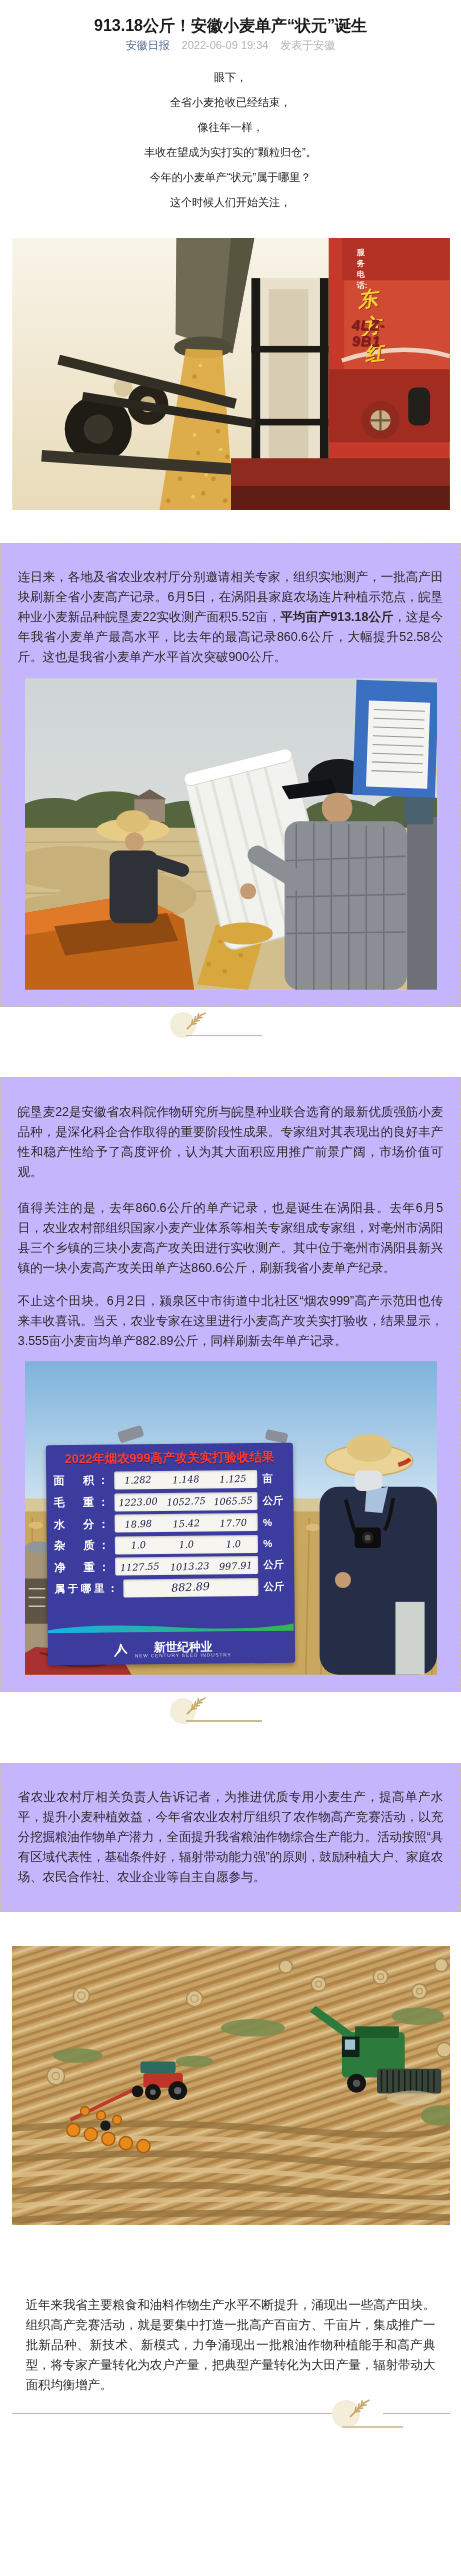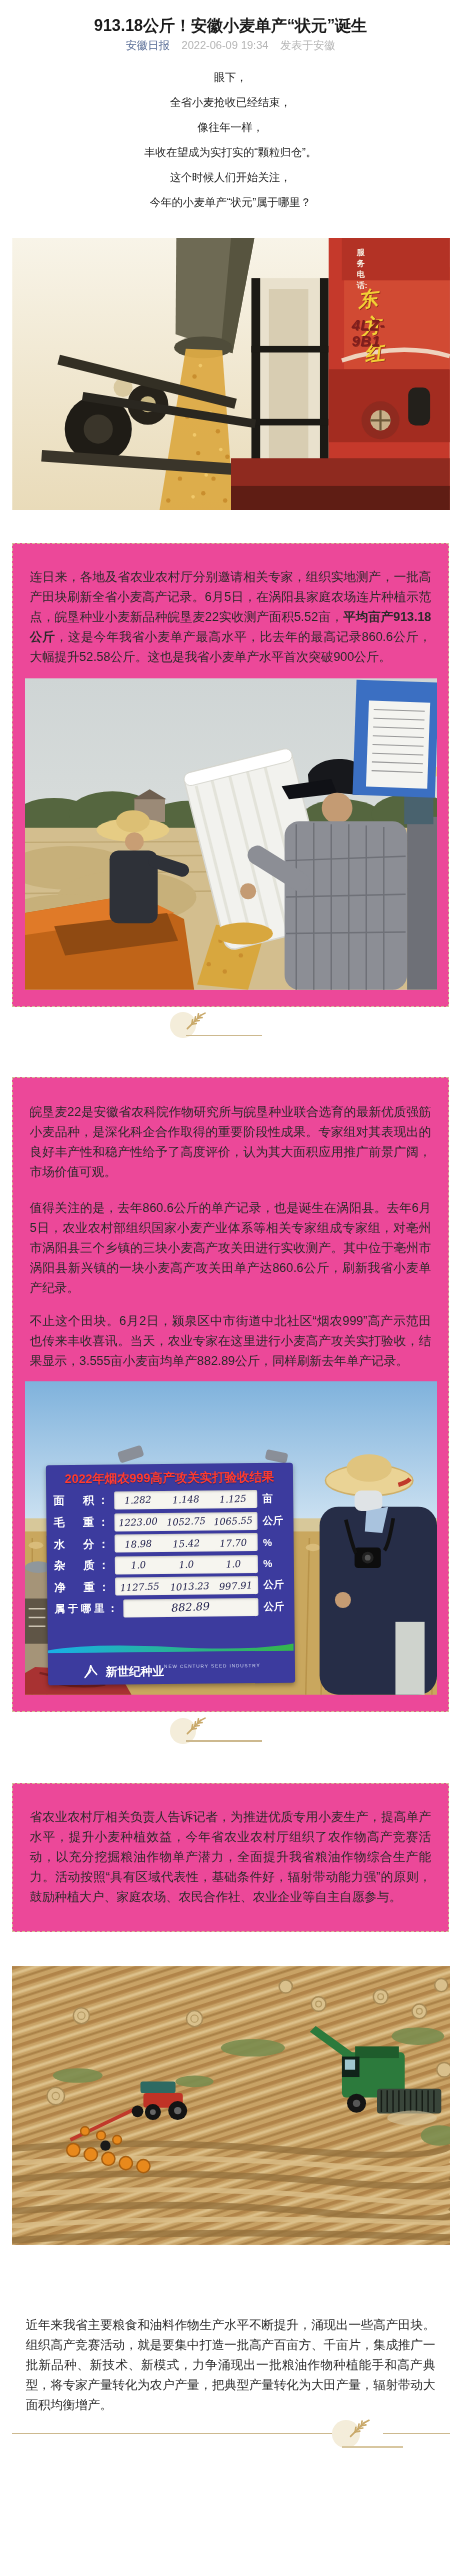--- a/index.html
+++ b/index.html
@@ -18,21 +18,21 @@
   .intro{margin:11.7px 11.7px 0;text-align:center;font-size:11px;line-height:25px;color:#222;}
   .intro p{margin:0;}
 
   figure{margin:0;padding:0;}
   svg{display:block;}
 
   .img-full{margin:23.4px 11.7px 0;width:346px;position:relative;}
   .img4{margin-top:34px;}
 
   
-  .dashed-box{margin:33px 12px 0;border:0.7px dashed #d3bf97;padding:14.6px 5.8px 16px;background:#ec4899;}
+  .dashed-box{margin:33px 0 0;border:0.7px dashed #d3bf97;padding:14.6px 5.8px 16px;background:#c4b5fd;}
   .dashed-box p{margin:8.8px 11px 10.2px;font-size:12.4px;line-height:20px;color:#2a2a2a;text-align:justify;}
   .dashed-box p.mt-lg{margin-top:16px;}
   .dashed-box p.mt-md{margin-top:13px;}
   .box3{padding-bottom:19px;}
   .box3 p{margin-bottom:4.4px;}
   .in-img{width:412px;margin:4.4px auto 0;position:relative;}
 
   b{font-weight:700;}
 
   
@@ -63,21 +63,21 @@
   .sign-row{display:flex;align-items:center;margin:3.6px 7.3px;}
   .sign-label{color:#fff;font-weight:700;font-size:11px;width:55px;text-align:justify;text-align-last:justify;}
   .sign-label.wide{width:63px;font-size:10.2px;}
   .sign-cells{flex:1;background:#f6f5ef;border-radius:1.5px;height:18px;display:flex;align-items:center;
               justify-content:space-around;margin:0 5.8px;box-shadow:inset 0 0.7px 2.2px rgba(0,0,0,.25);}
   .sign-cells i{font-style:italic;font-family:"DejaVu Serif",serif;font-size:9.5px;color:#23234f;
                 transform:rotate(-2deg);}
   .sign-unit{color:#fff;font-weight:700;font-size:10.2px;width:23.4px;}
   .sign-wave{position:absolute;left:0;right:0;bottom:32px;height:10.2px;}
   .sign-logo{position:absolute;left:0;right:0;bottom:4.4px;display:flex;align-items:center;justify-content:center;gap:5.8px;}
-  .logo-text{display:flex;flex-direction:row;align-items:flex-start;}
+  .logo-text{display:flex;flex-direction:column;align-items:center;}
   .logo-cn{color:#fff;font-weight:800;font-size:11.7px;line-height:13px;}
   .logo-en{color:#cfd6ef;font-size:4.7px;letter-spacing:0.9px;line-height:6.6px;}
 
   
   .m-service{position:absolute;left:345px;top:8.8px;color:#f6efe2;font-size:8px;font-weight:700;}
   .m-brand{position:absolute;left:349px;top:48px;color:#f2cf35;font-size:20px;font-weight:800;
            font-style:italic;transform:rotate(-7deg);text-shadow:0.7px 0.7px 0 #8f2a1f;}
   .m-model{position:absolute;left:340px;top:79px;color:#7f1d1d;font-size:14.6px;font-weight:800;
            font-style:italic;letter-spacing:0.7px;text-shadow:0.7px 0.7px 0 #8f2a1f;}
 </style>
@@ -91,22 +91,22 @@
     <span class="src">安徽日报</span>
     <span class="meta">2022-06-09 19:34</span>
     <span class="meta">发表于安徽</span>
   </div>
 
   <div class="intro">
     <p>眼下，</p>
     <p>全省小麦抢收已经结束，</p>
     <p>像往年一样，</p>
     <p>丰收在望成为实打实的“颗粒归仓”。</p>
+    <p>今年的小麦单产“状元”属于哪里？</p>
     <p>这个时候人们开始关注，</p>
-    <p>今年的小麦单产“状元”属于哪里？</p>
   </div>
 
   <figure class="img-full">
     <svg width="438" height="272" viewBox="0 0 600 373">
       <defs>
         <linearGradient id="warmsky" x1="0" y1="0" x2="0" y2="1">
           <stop offset="0" stop-color="#f8f4e8"></stop>
             <stop offset="1" stop-color="#e9dbb9"></stop>
         </linearGradient>
       </defs>

